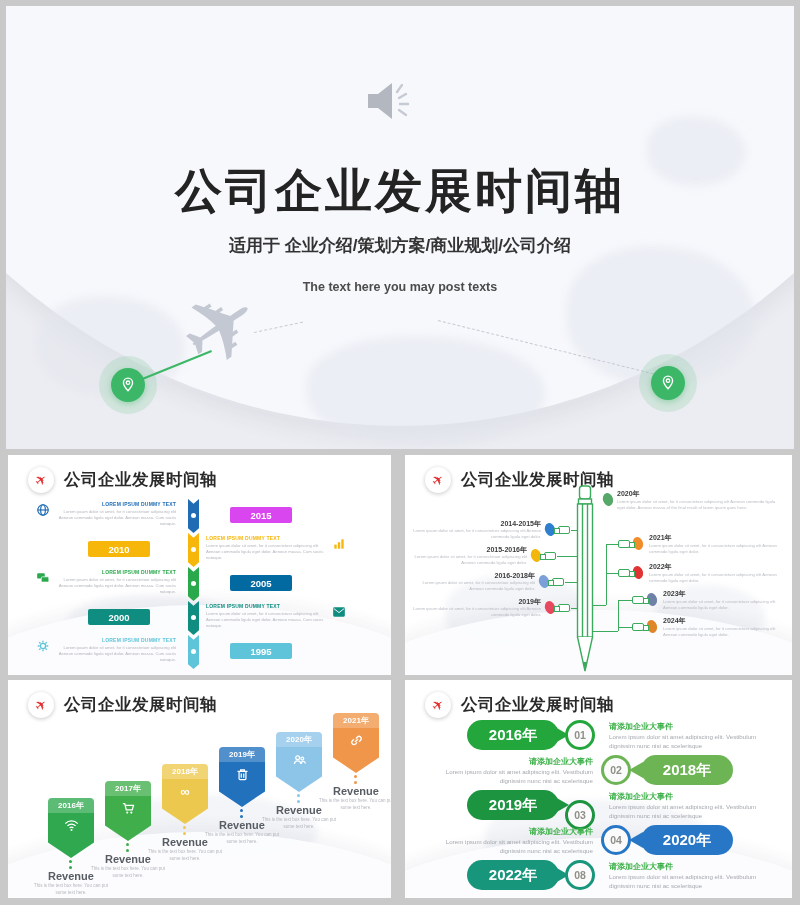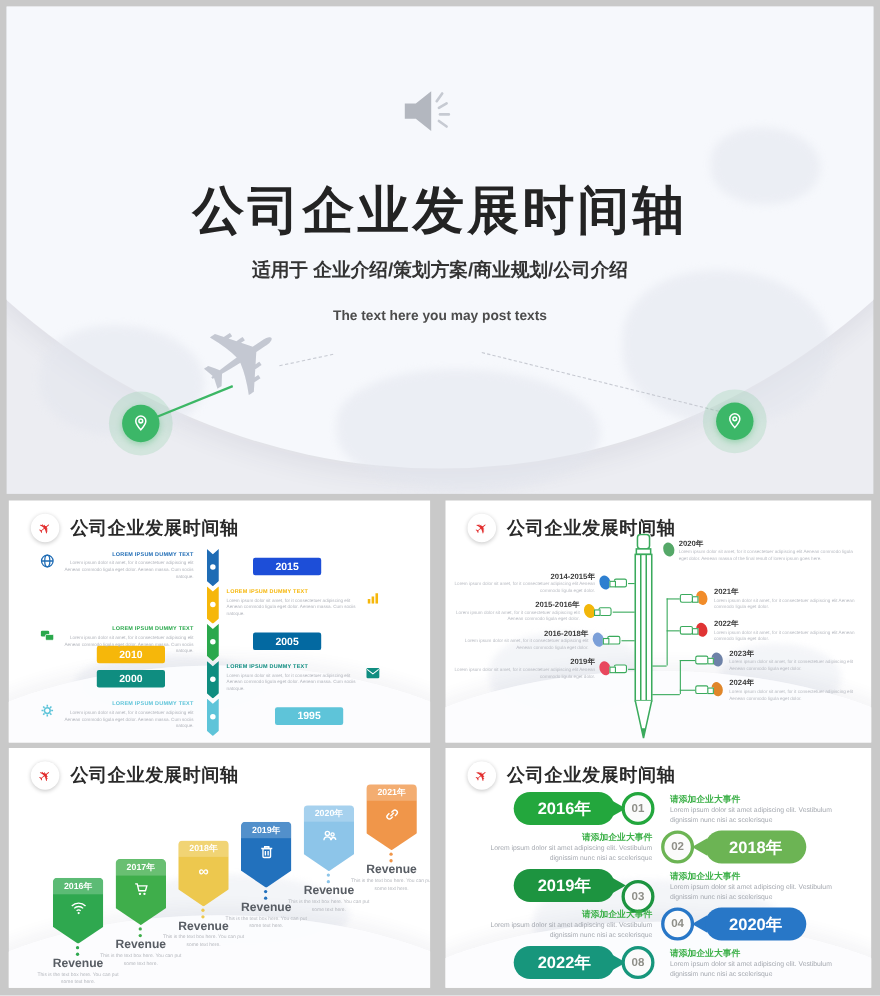--- a/index.html
+++ b/index.html
@@ -140,37 +140,37 @@
   <div class="head">
     <div class="pi">
         <span>✈</span>
       </div>
     <div class="ttl">公司企业发展时间轴</div>
   </div>
 
   <div class="seg" style="left: 180px; top: 44px; background: rgb(31, 108, 181);">
       <div class="segdot"></div>
     </div>
-  <div class="yb" style="left: 222px; top: 52px; background: #1d4ed8;">2015</div>
+  <div class="yb" style="left: 222px; top: 52px; background: #d946ef;">2015</div>
   <div class="tb r" style="left:50px;top:46px">
     <h5 style="color: rgb(31, 108, 181);">LOREM IPSUM DUMMY TEXT</h5>
     <p>Lorem ipsum dolor sit amet, for it consectetuer adipiscing elit Aenean commodo ligula eget dolor. Aenean massa. Cum sociis natoque.</p>
   </div>
   <div class="icn" style="left: 28px; top: 48px; color: rgb(31, 108, 181);">
     <svg viewBox="0 0 24 24" fill="none" stroke="currentColor" stroke-width="2">
         <circle cx="12" cy="12" r="9"></circle>
         <ellipse cx="12" cy="12" rx="4" ry="9"></ellipse>
         <path d="M3 12h18"></path>
       </svg>
   </div>
 
   <div class="seg" style="left: 180px; top: 78px; background: rgb(246, 183, 10);">
       <div class="segdot"></div>
     </div>
-  <div class="yb" style="left: 80px; top: 86px; background: rgb(246, 183, 10); margin-top: 46px;">2010</div>
+  <div class="yb" style="left: 80px; top: 86px; background: rgb(246, 183, 10);">2010</div>
   <div class="tb" style="left:198px;top:80px">
     <h5 style="color: rgb(246, 183, 10);">LOREM IPSUM DUMMY TEXT</h5>
     <p>Lorem ipsum dolor sit amet, for it consectetuer adipiscing elit Aenean commodo ligula eget dolor. Aenean massa. Cum sociis natoque.</p>
   </div>
   <div class="icn" style="left: 324px; top: 82px; color: rgb(246, 183, 10);">
     <svg viewBox="0 0 24 24" fill="currentColor">
         <rect x="4" y="13" width="4" height="7"></rect>
         <rect x="10" y="9" width="4" height="11"></rect>
         <rect x="16" y="4" width="4" height="16"></rect>
       </svg>
@@ -202,21 +202,21 @@
   <div class="icn" style="left: 324px; top: 150px; color: rgb(15, 141, 128);">
     <svg viewBox="0 0 24 24">
         <rect x="2" y="4" width="20" height="16" rx="2" fill="currentColor"></rect>
         <path d="M3 6l9 7 9-7" stroke="#fff" stroke-width="1.6" fill="none"></path>
       </svg>
   </div>
 
   <div class="seg" style="left: 180px; top: 180px; background: rgb(94, 196, 217);">
       <div class="segdot"></div>
     </div>
-  <div class="yb" style="left: 222px; top: 188px; background: rgb(94, 196, 217); margin-left: 20px;">1995</div>
+  <div class="yb" style="left: 222px; top: 188px; background: rgb(94, 196, 217);">1995</div>
   <div class="tb r" style="left:50px;top:182px">
     <h5 style="color: rgb(94, 196, 217);">LOREM IPSUM DUMMY TEXT</h5>
     <p>Lorem ipsum dolor sit amet, for it consectetuer adipiscing elit Aenean commodo ligula eget dolor. Aenean massa. Cum sociis natoque.</p>
   </div>
   <div class="icn" style="left: 28px; top: 184px; color: rgb(94, 196, 217);">
     <svg viewBox="0 0 24 24" fill="none" stroke="currentColor" stroke-width="2.4">
         <circle cx="12" cy="12" r="4.5"></circle>
         <path d="M12 3v3M12 18v3M3 12h3M18 12h3M5.6 5.6l2.1 2.1M16.3 16.3l2.1 2.1M18.4 5.6l-2.1 2.1M7.7 16.3l-2.1 2.1"></path>
       </svg>
   </div>

